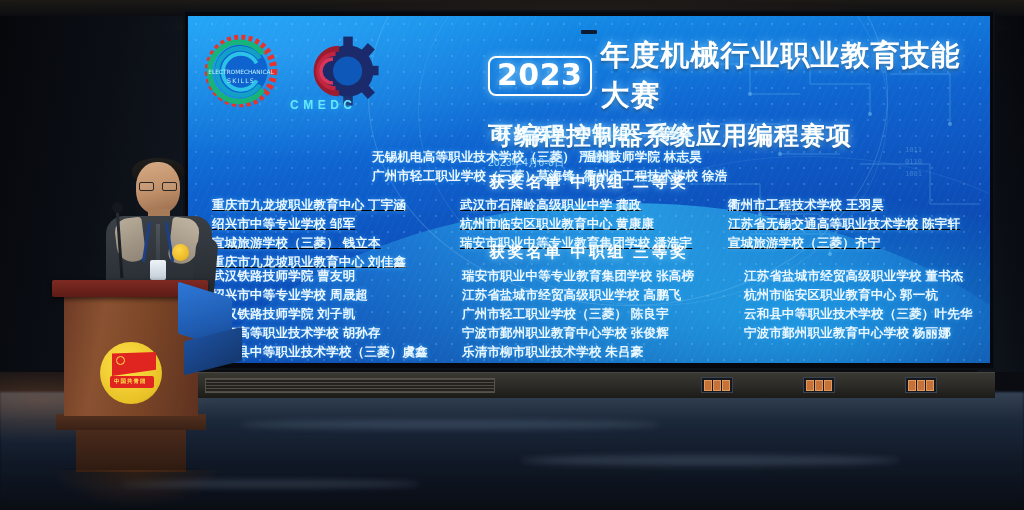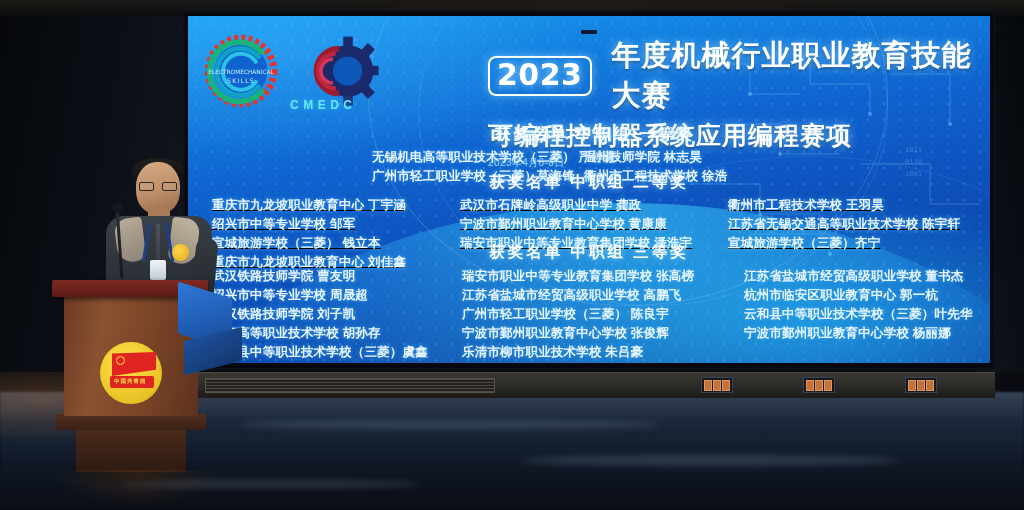--- a/index.html
+++ b/index.html
@@ -55,21 +55,21 @@
   
   .content{ position:absolute; inset:0; font-family:"Liberation Sans","DejaVu Sans",sans-serif; }
 
   .logos{ position:absolute; left:14px; top:12px; display:flex; align-items:center; gap:16px; }
   .logo-em{ width:78px; height:78px; position:relative; }
   .logo-cm{ width:86px; height:86px; position:relative; }
   .cmedc-txt{ position:absolute; left:102px; top:82px; color:#63e8ff; font-size:12px;
      letter-spacing:4.5px; font-weight:600; text-shadow:0 0 6px rgba(60,200,255,.7); }
 
   .title-wrap{ position:absolute; left:300px; top:20px; }
-  .t-line1{ display:flex; align-items:center; gap:20px; }
+  .t-line1{ display:flex; align-items:center; gap:9px; }
   .badge-2023{ display:inline-block; border:2.5px solid #ffffff; border-radius:8px;
      padding:0px 7px 2px 7px; color:#fff; font-size:30px; font-weight:800; line-height:1.12;
      letter-spacing:.5px; font-family:"DejaVu Sans",sans-serif;
      text-shadow:0 0 9px rgba(160,225,255,.85); box-shadow:0 0 9px rgba(150,220,255,.55); }
   .t-main{ color:#ffffff; font-size:29px; font-weight:700; letter-spacing:1px;
      text-shadow:0 0 10px rgba(120,205,255,.9),0 2px 3px rgba(0,40,90,.7); }
   .t-line2{ color:#ffffff; font-size:25px; font-weight:800; letter-spacing:1px; margin-top:3px;
      text-shadow:0 0 10px rgba(120,205,255,.9),0 2px 3px rgba(0,40,90,.7); }
   .t-date{ color:#9fdcff; font-size:10px; margin-top:4px; letter-spacing:.4px;
      text-shadow:0 0 5px rgba(90,190,255,.7); }
@@ -305,21 +305,21 @@
       <div class="sec2">
         <div class="award-head">获奖名单  中职组  二等奖</div>
         <div class="rows">
           <div class="award-row">
             <span class="c1">重庆市九龙坡职业教育中心 丁宇涵</span>
             <span class="c2">武汉市石牌岭高级职业中学 龚政</span>
             <span>衢州市工程技术学校 王羽昊</span>
           </div>
           <div class="award-row">
             <span class="c1">绍兴市中等专业学校 邹军</span>
-            <span class="c2">宁波市鄞州职业教育中心学校 黄康康</span>
+            <span class="c2">杭州市临安区职业教育中心 黄康康</span>
             <span>江苏省无锡交通高等职业技术学校 陈宇轩</span>
           </div>
           <div class="award-row">
             <span class="c1">宣城旅游学校（三菱） 钱立本</span>
             <span class="c2">瑞安市职业中等专业教育集团学校 潘浩宇</span>
             <span>宣城旅游学校（三菱）齐宁</span>
           </div>
           <div class="award-row">
             <span class="c1">重庆市九龙坡职业教育中心 刘佳鑫</span>
           </div>

